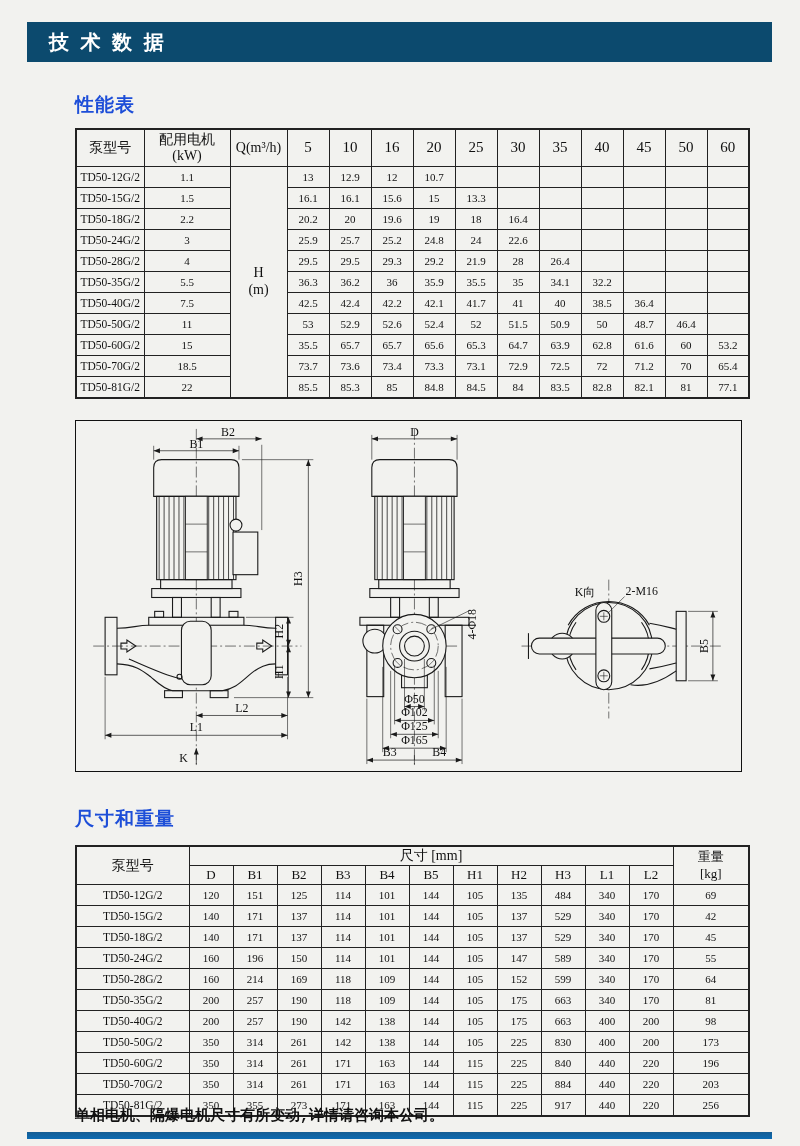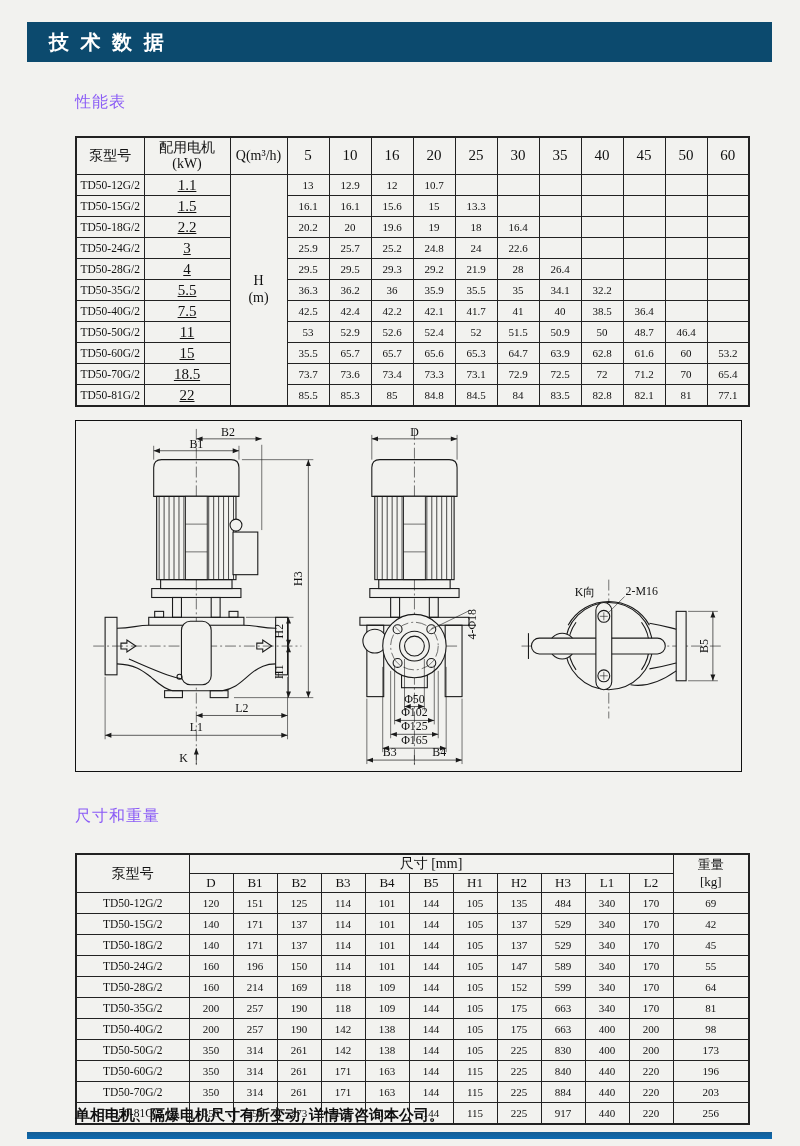--- a/index.html
+++ b/index.html
@@ -15,34 +15,34 @@
     position:absolute; left:27px; top:22px; width:745px; height:40px;
     background:#0c4a6e; color:#fff;
     display:flex; align-items:center; box-sizing:border-box; padding-left:22px;
     font-family:"Liberation Sans","DejaVu Sans",sans-serif;
     font-weight:bold; font-size:20px; letter-spacing:3px;
   }
 
   .section-title {
     position:absolute; left:75px;
     font-family:"Liberation Sans","DejaVu Sans",sans-serif;
-    font-weight:normal; font-size:16px; letter-spacing:1px; color:#8b5cf6;
+    font-weight:bold; font-size:19px; letter-spacing:1px; color:#1d4ed8;
   }
   #perf-title { top:92px; }
   #dims-title { top:806px; }
 
-  table { border-collapse:collapse; table-layout:fixed; background:transparent;margin-top:8px; }
+  table { border-collapse:collapse; table-layout:fixed; background:transparent; }
   th,td { border:1px solid #222; text-align:center; vertical-align:middle; padding:0; font-weight:normal; }
 
   .perf-table { position:absolute; left:75px; top:128px; width:673px; border:2px solid #222; }
   .perf-table thead th { height:36px; font-size:14px; line-height:1.15; }
   .perf-table thead th.flow { font-size:15px; }
   .perf-table td { height:20px; font-size:11px; }
   .perf-table td.model { font-size:11.5px; }
-  .perf-table td.power { font-size:15px;text-decoration:underline; }
+  .perf-table td.power { font-size:11px; }
   .perf-table td.hcell { font-size:14px; line-height:1.2; }
 
   .drawing-box {
     position:absolute; left:75px; top:420px; width:667px; height:352px;
     border:1.5px solid #111; box-sizing:border-box; background:#f2f2ef;
   }
   .ln  { stroke:#1a1a1a; stroke-width:1.1; fill:none; }
   .lnf { stroke:#1a1a1a; stroke-width:1.1; fill:#f2f2ef; }
   .dl  { stroke:#1a1a1a; stroke-width:0.7; fill:none; }
   .xl  { stroke:#1a1a1a; stroke-width:0.6; fill:none; }

